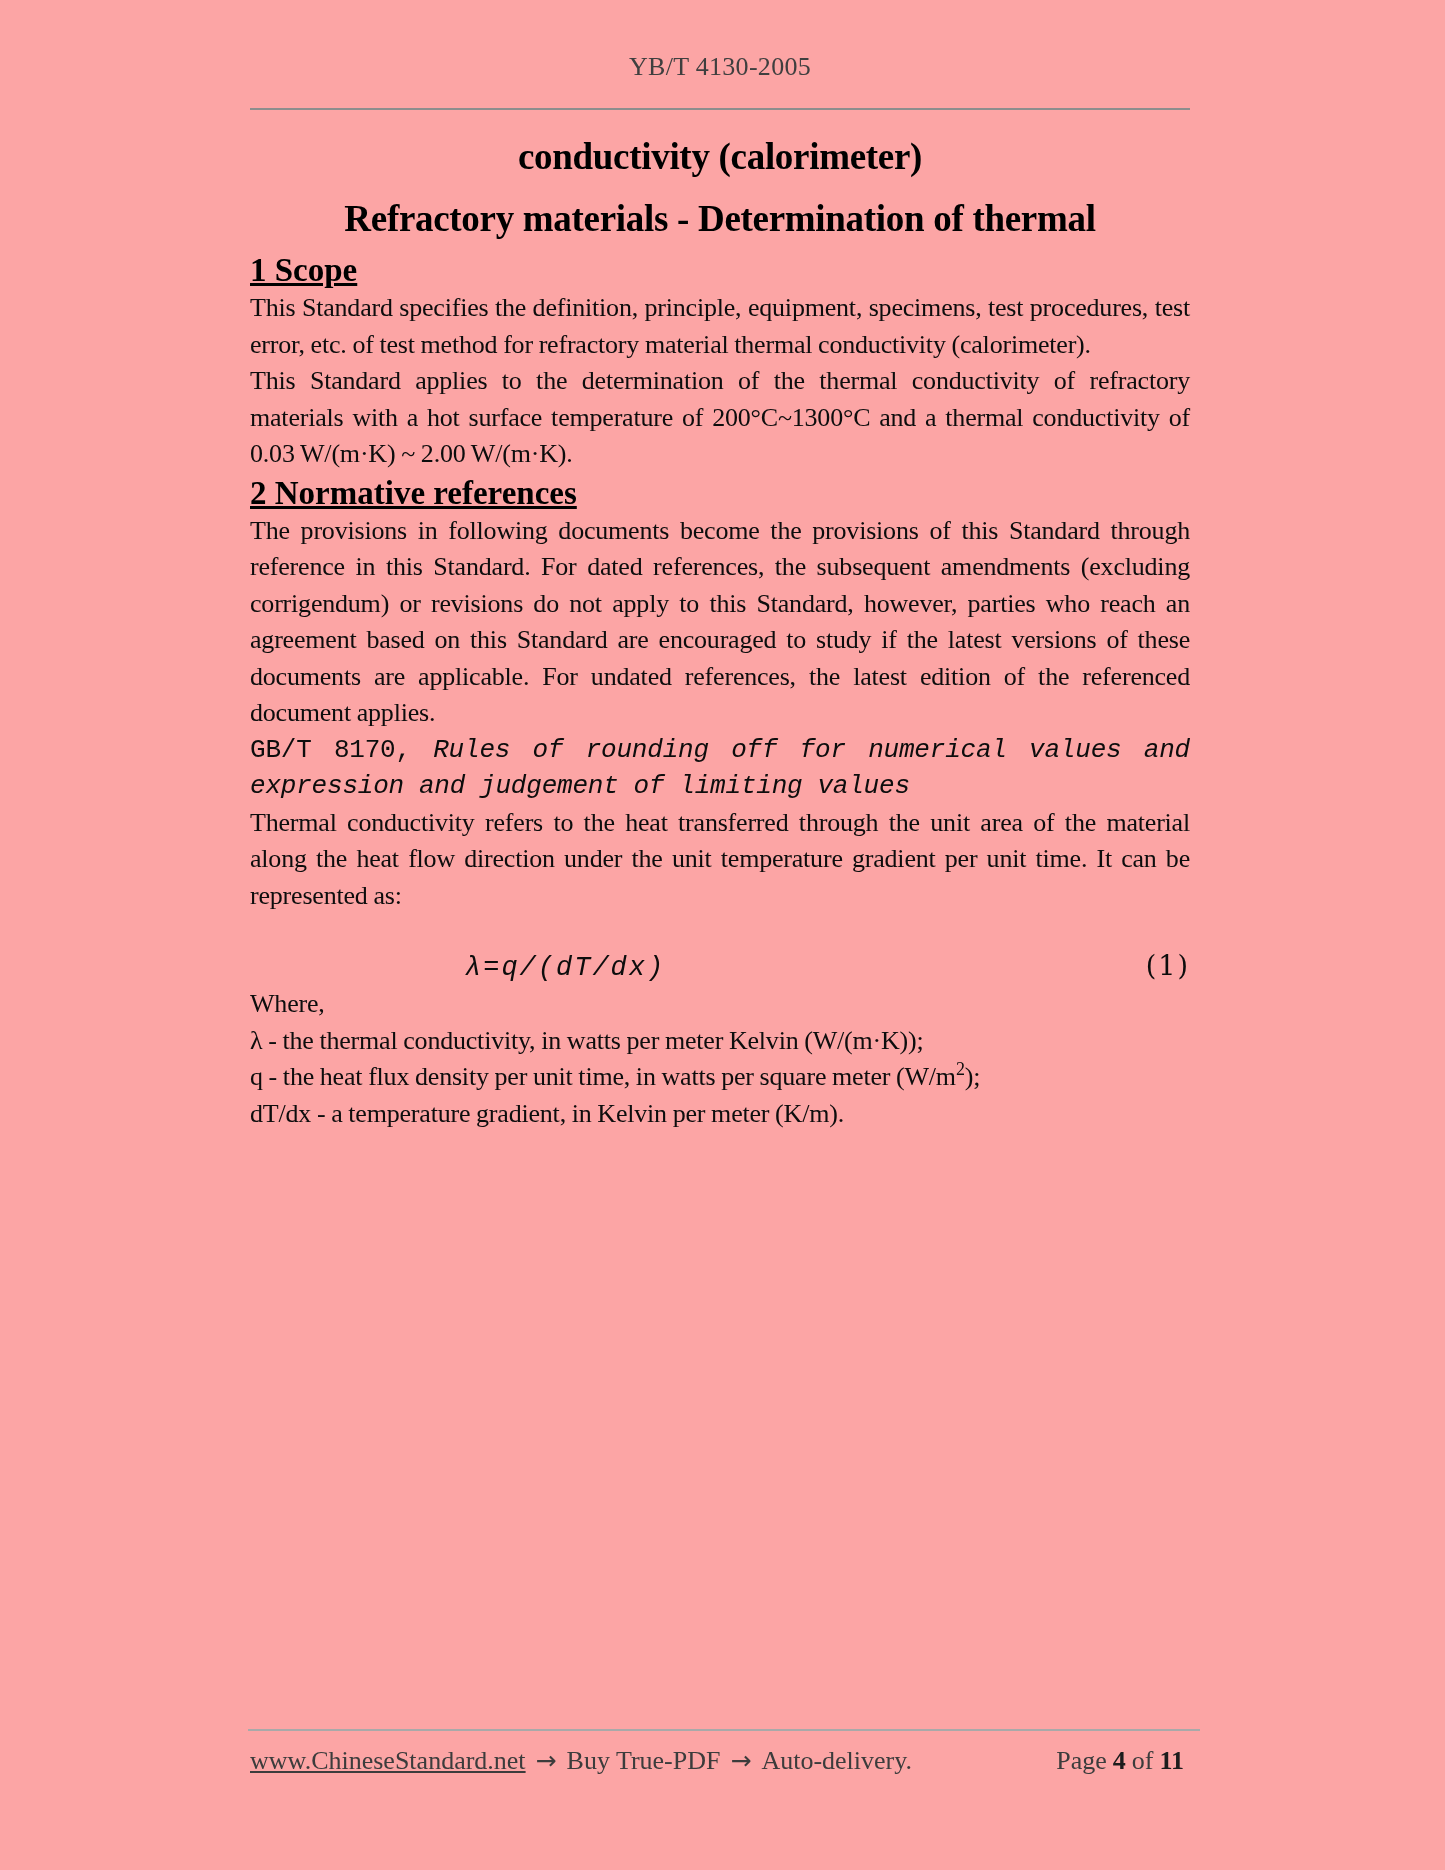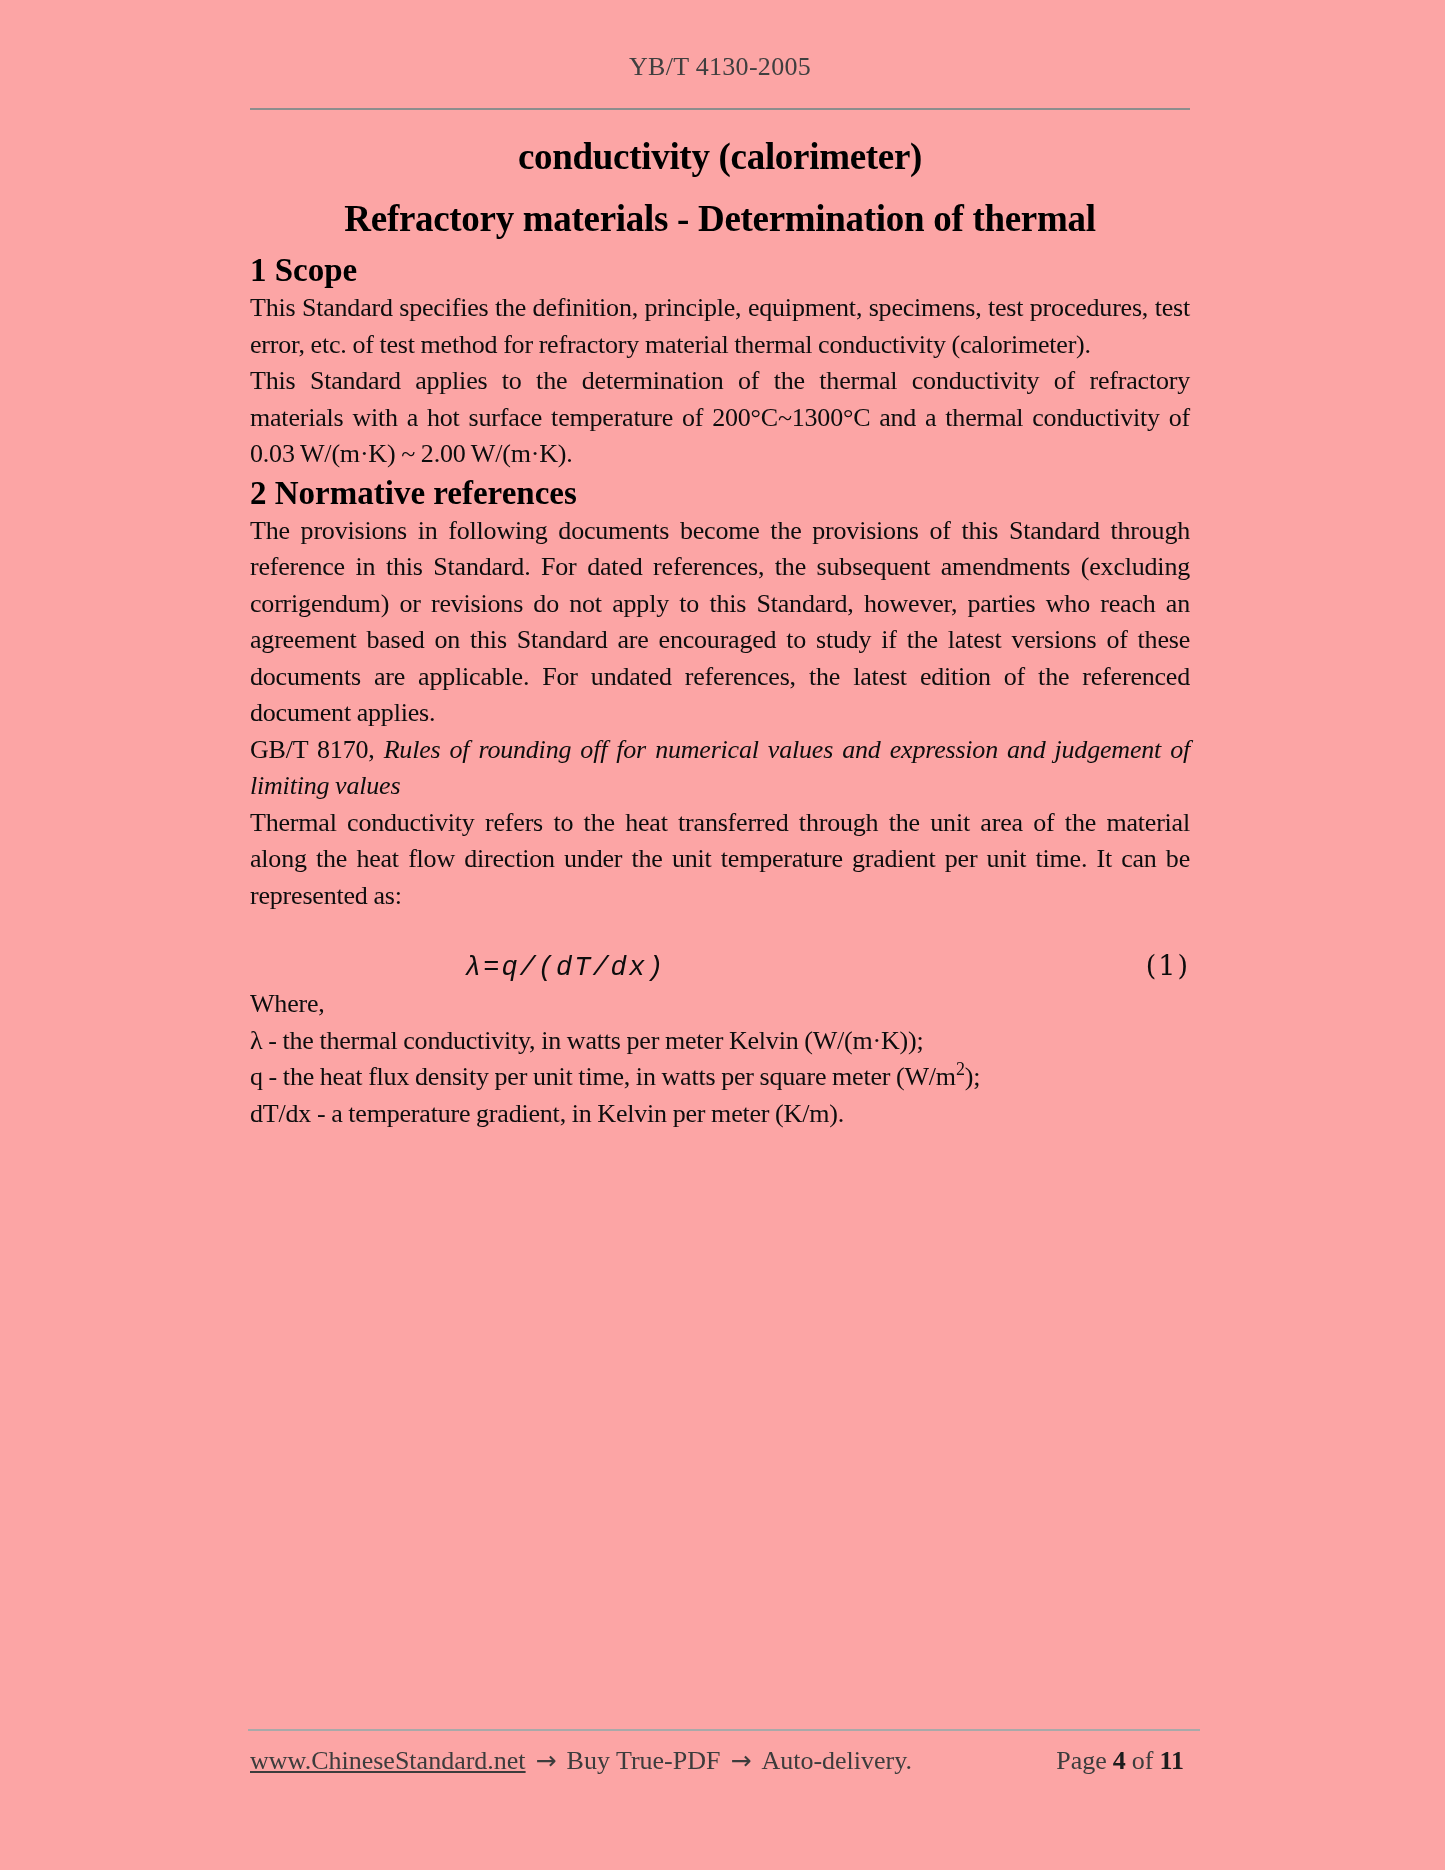--- a/index.html
+++ b/index.html
@@ -45,38 +45,40 @@
     line-height: 62px;
     letter-spacing: -0.3px;
     color: #000000;
   }
   h2.sec-heading {
     font-size: 33px;
     line-height: 40px;
     font-weight: bold;
     margin: 0;
     color: #000000;
+    text-decoration: underline;
   }
   .h-scope       { margin-top: 150px; }
   .h-normative   { margin-top: 36px; }
   .h-definitions { margin-top: 36px; }
   p.para {
     margin: 0;
     font-size: 26px;
     line-height: 36.5px;
     letter-spacing: -0.2px;
     word-spacing: -0.5px;
     text-align: justify;
     text-justify: inter-word;
   }
   .mt-para   { margin-top: 38px; font-family: Liberation Serif, serif; }
   .mt-para2  { margin-top: 17px; }
   .reference {
     margin-top: 32px;
     margin-left: 48px;
+    font-family: Liberation Mono, monospace;
   }
   .reference .ref-title { font-style: italic; }
   .formula-row {
     margin-top: 34px;
     display: flex;
     justify-content: space-between;
     align-items: baseline;
     font-size: 27px;
     line-height: 36px;
   }

